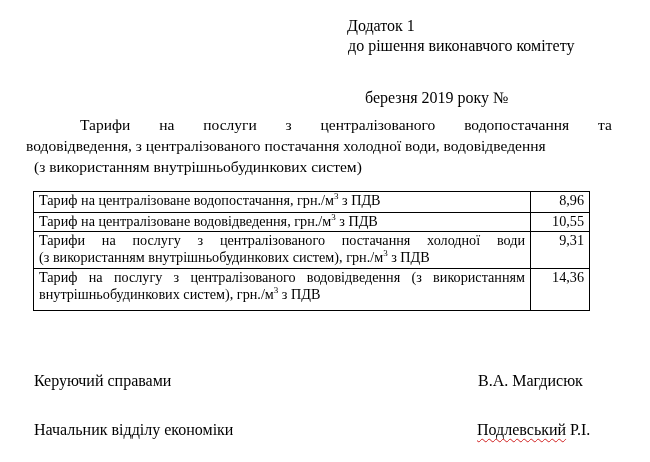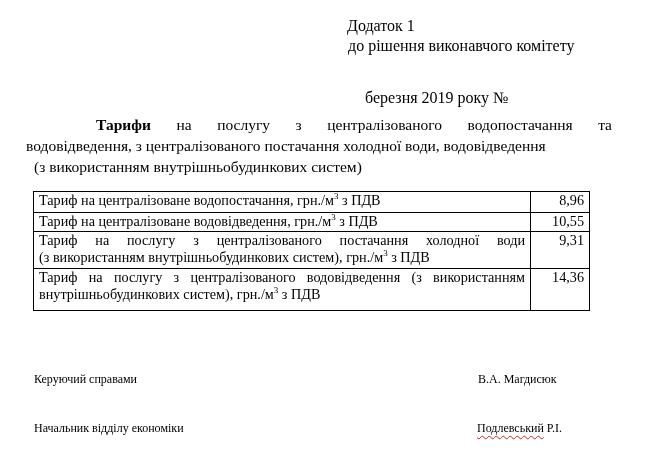--- a/index.html
+++ b/index.html
@@ -13,55 +13,55 @@
   table.tariffs { position:absolute; left:33px; top:191px; width:557px; border-collapse:collapse; font-size:14.2px; }
   table.tariffs td { border:1px solid #000; padding:0 5px; line-height:17px; vertical-align:top; }
   table.tariffs td.label { width:486px; text-align:justify; }
   table.tariffs td.value { text-align:right; }
   tr.r1 td { height:20px;margin-top:9px; }
   tr.r2 td { height:18px; }
   tr.r3 td { height:36px; }
   tr.r4 td { height:41px; }
   .just { text-align:justify; text-align-last:justify; display:block; }
   sup { font-size:9px; line-height:0; }
-  .sig { font-size:12px; }
+  .sig { font-size:16px; }
   .squiggle { text-decoration:underline wavy #d02020; text-decoration-thickness:1px; text-underline-offset:3px; }
 </style>
 </head>
 <body>
 
 <div class="abs hdr" style="left:347px; top:17px;">Додаток 1</div>
 <div class="abs hdr" style="left:348px; top:37px;">до рішення виконавчого комітету</div>
 <div class="abs hdr" style="left:365px; top:57px;margin-top:32px;">березня  2019 року №</div>
 
 <div class="title title-line1">
-  <span class="w" style="margin-left:62px;font-weight:bold;">Тарифи</span>
+  <span class="w" style="margin-left:46px;">Тарифи</span>
   <span class="w">на</span>
-  <span class="w">послугу</span>
+  <span class="w">послуги</span>
   <span class="w">з</span>
   <span class="w">централізованого</span>
   <span class="w">водопостачання</span>
   <span class="w">та</span>
 </div>
 <div class="abs title" style="left:26px; top:135px;">водовідведення, з централізованого постачання холодної води, водовідведення</div>
 <div class="abs title" style="left:34px; top:156px;">(з використанням внутрішньобудинкових систем)</div>
 
 <table class="tariffs">
   <tbody>
       <tr class="r1">
     <td class="label"><span>Тариф на централізоване водопостачання, грн./м</span><sup>3</sup><span> з ПДВ</span></td>
     <td class="value">8,96</td>
   </tr>
   <tr class="r2">
     <td class="label"><span>Тариф на централізоване водовідведення, грн./м</span><sup>3</sup><span> з ПДВ</span></td>
     <td class="value">10,55</td>
   </tr>
   <tr class="r3">
     <td class="label">
-      <span class="just">Тариф на послугу з централізованого постачання холодної води</span>
+      <span class="just">Тарифи на послугу з централізованого постачання холодної води</span>
       <span><span>(з використанням внутрішньобудинкових систем), грн./м</span><sup>3</sup><span> з ПДВ</span></span>
     </td>
     <td class="value">9,31</td>
   </tr>
   <tr class="r4">
     <td class="label">
       <span class="just">Тариф на послугу з централізованого водовідведення (з використанням</span>
       <span><span>внутрішньобудинкових систем), грн./м</span><sup>3</sup><span> з ПДВ</span></span>
     </td>
     <td class="value">14,36</td>

